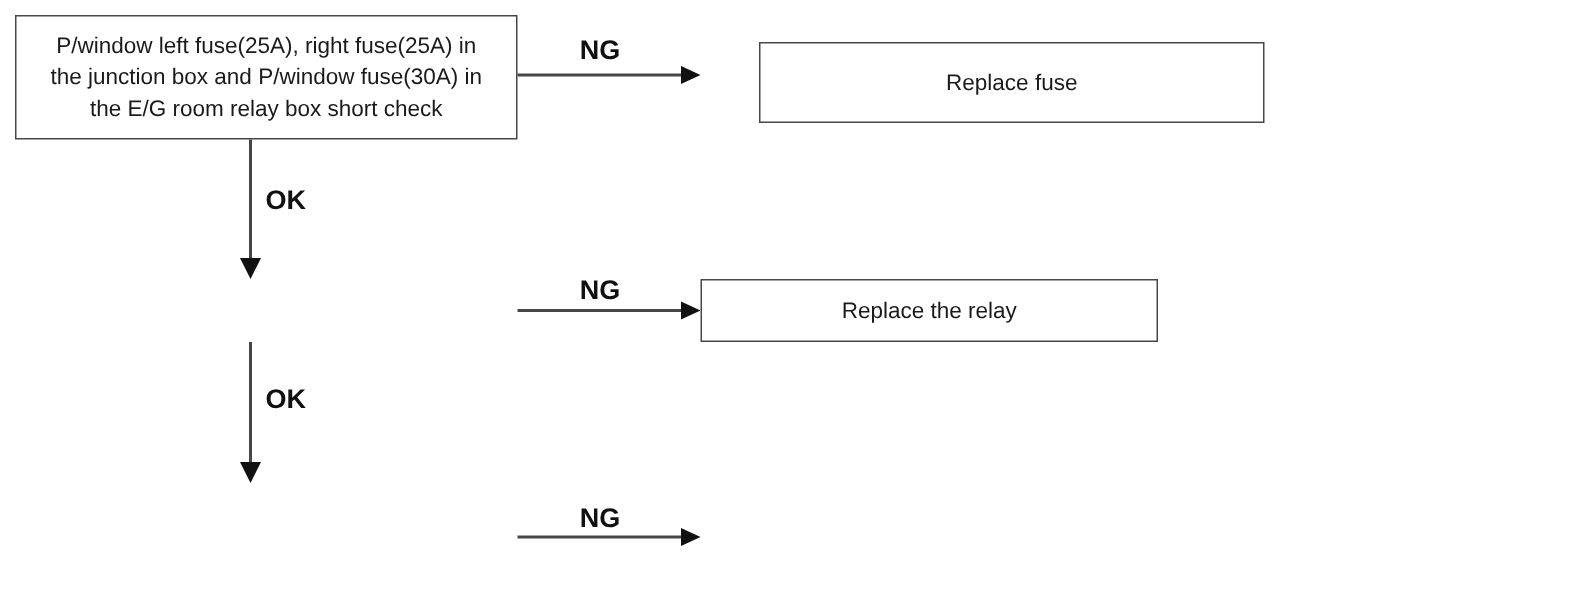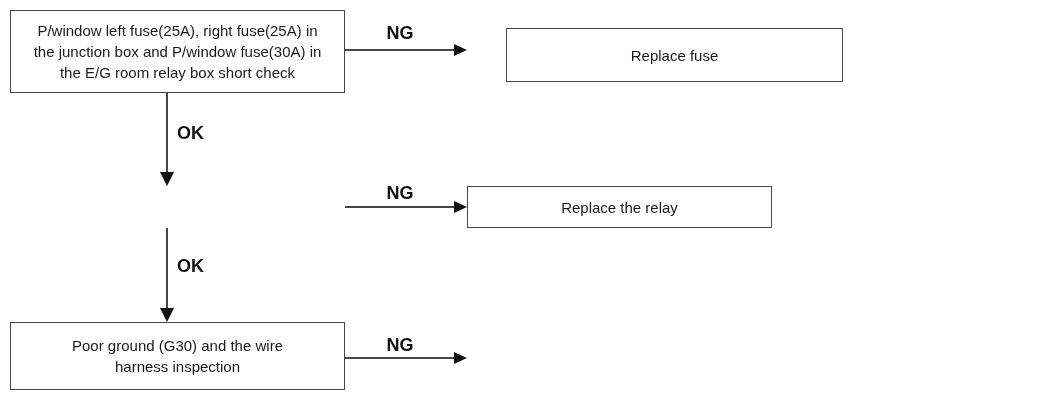--- a/index.html
+++ b/index.html
@@ -100,23 +100,19 @@
   <div class="arrow-right" style="left:454px; top:201px;"></div>
 
   <div class="box" style="left:467px; top:186px; width:305px; height:42px;">
     <span class="box-text">Replace the relay</span>
   </div>
 
   <div class="v-line" style="left:166px; top:228px; height:81px;"></div>
   <div class="arrow-down" style="left:160px; top:308px;"></div>
   <div class="edge-label" style="left:177px; top:257px;">OK</div>
 
-  <div class="box" style="left:10px; top:322px; width:335px; height:68px;">
-    <span class="box-text">Poor ground (G30) and the wire
-harness inspection</span>
-  </div>
 
   <div class="edge-label h-label" style="top:336px;">NG</div>
   <div class="h-line" style="left:345px; top:357px; width:111px;"></div>
   <div class="arrow-right" style="left:454px; top:352px;"></div>
 
 
 </div>
 
 </body></html>

